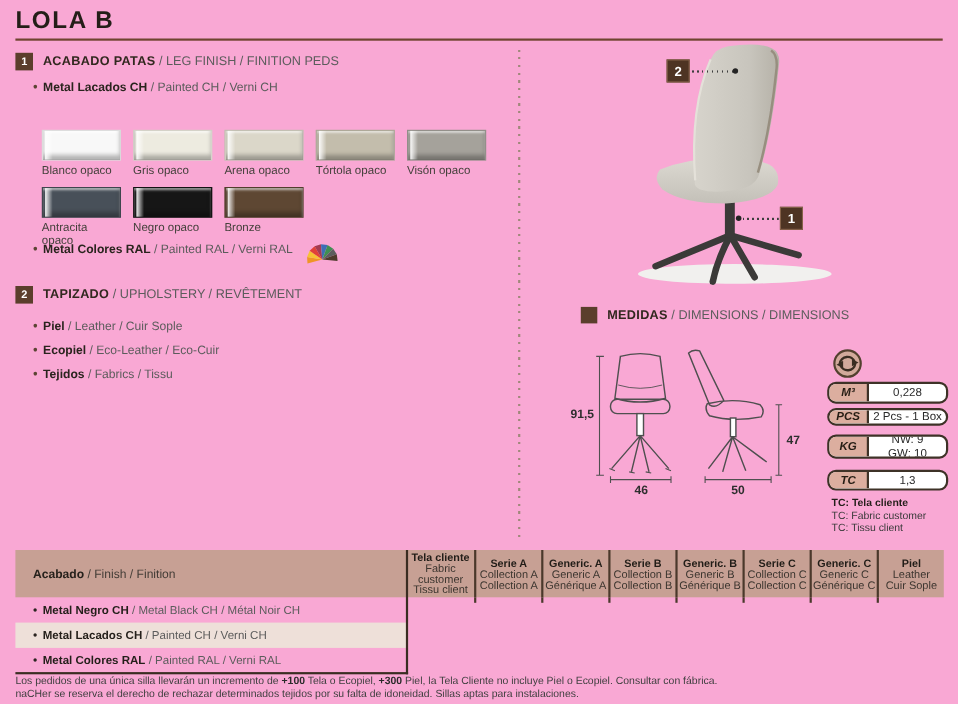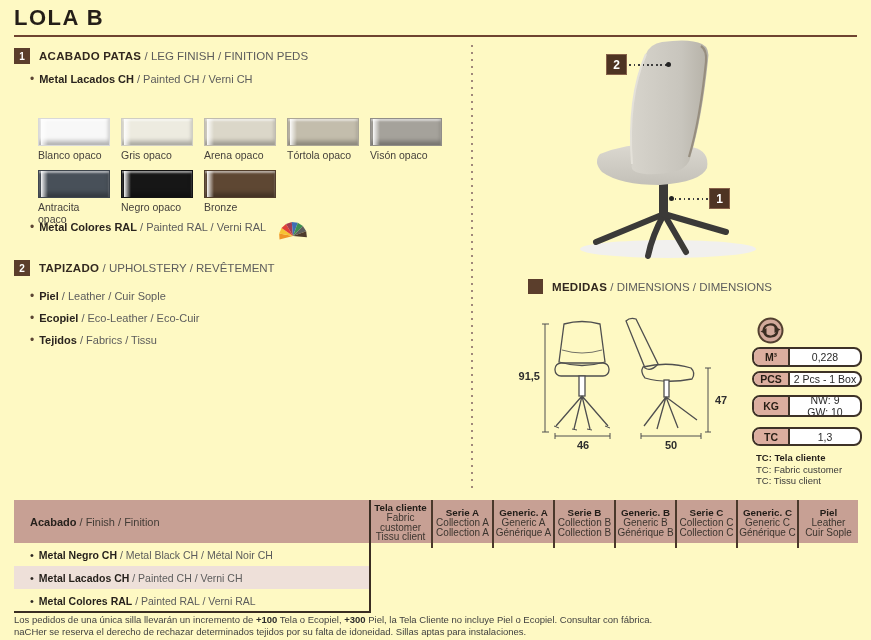--- a/index.html
+++ b/index.html
@@ -1,18 +1,18 @@
 <!DOCTYPE html>
 <html><head>
 <meta charset="utf-8">
 <style>
   * { margin:0; padding:0; box-sizing:border-box; }
   html,body { background:#ffffff; }
   .page {
-    position:relative; width:871px; height:640px; background:#fef9c3;
+    position:relative; width:871px; height:640px; background:#f9a8d4;
     font-family:"Liberation Sans", sans-serif; color:#2b2520; overflow:hidden;
   }
   .abs { position:absolute; }
 
   
   .title { left:14px; top:5px; font-size:22px; font-weight:bold; letter-spacing:1.5px; color:#241e18; }
   .title-rule { left:14px; top:35px; width:843px; height:2px; background:#6f4430; }
 
   
   .sec-header { display:flex; align-items:center; gap:9px; font-size:11.5px; }
@@ -49,21 +49,21 @@
     width:21px; height:21px; background:#4e3423; border:1px solid #86624a;
     color:#fff; font-size:12px; font-weight:bold; display:flex; align-items:center; justify-content:center;
   }
   .dotline { height:2px; background:repeating-linear-gradient(90deg,#3e3e3e 0 1.5px, transparent 1.5px 4.5px); }
   .leadot { width:5px; height:5px; background:#232323; border-radius:50%; }
 
   
   .spec-row { position:absolute; left:752px; width:110px; display:flex;
     border:2px solid #3e3227; border-radius:8px; overflow:hidden; background:#fff; }
   .spec-label { width:36px; background:#dcae9f; border-right:2px solid #3e3227;
-    display:flex; align-items:center; justify-content:center; font-weight:bold; font-size:10.5px; color:#261d14; }
+    display:flex; align-items:center; justify-content:center; font-weight:bold; font-size:10.5px; color:#261d14;font-style:italic; }
   .spec-value { flex:1; display:flex; flex-direction:column; align-items:center; justify-content:center;
     font-size:10.5px; color:#2a2a2a; line-height:12px; }
   .tc-note { font-size:9.5px; color:#3a3a3a; line-height:11.5px; }
   .tc-note.b { font-weight:bold; color:#241f1a; }
 
   
   .ftable-header { left:14px; top:500px; width:844px; height:43px; background:#c7a094; display:flex; }
   .fth-left { width:356px; display:flex; align-items:center; padding-left:16px; font-size:11px; color:#433c36; }
   .fth-left b { color:#26211c; }
   .fth-col { width:61px; border-left:2px solid #4a382b; display:flex; flex-direction:column;

